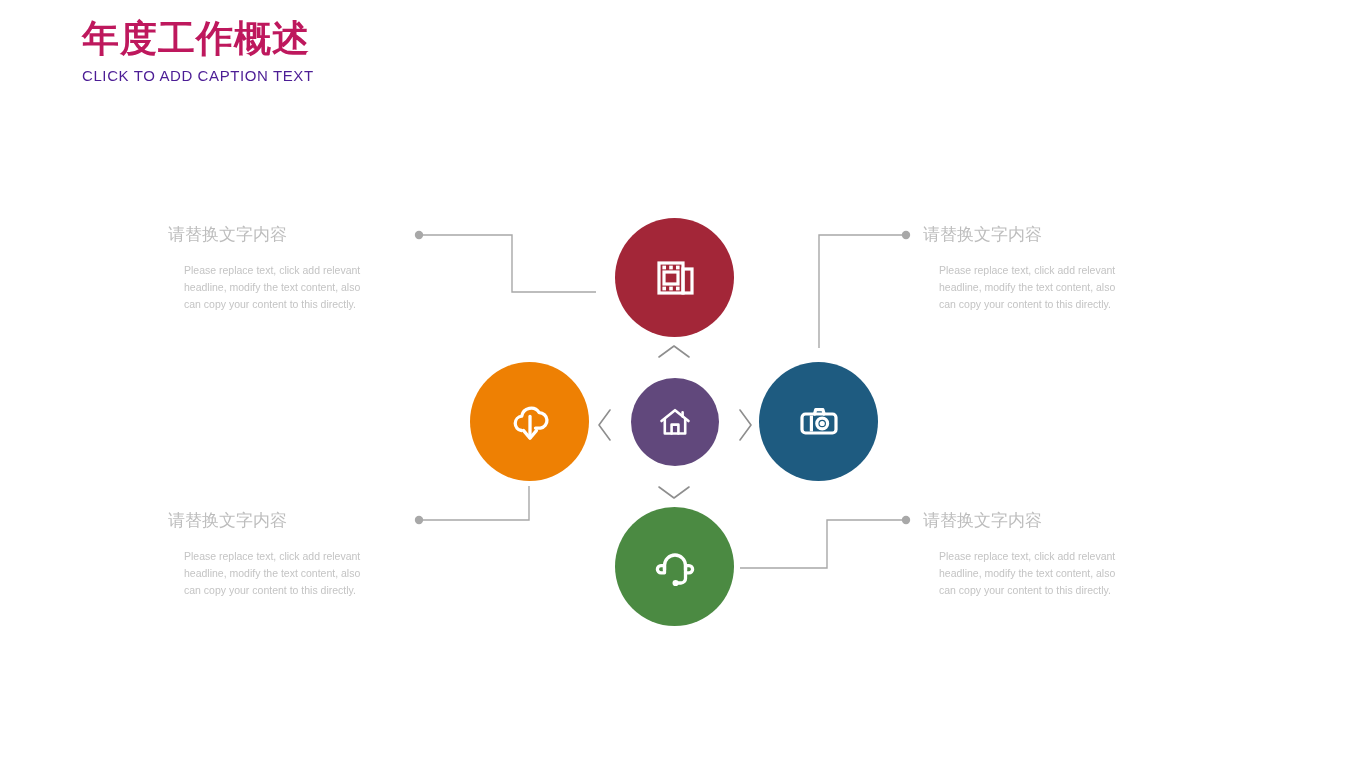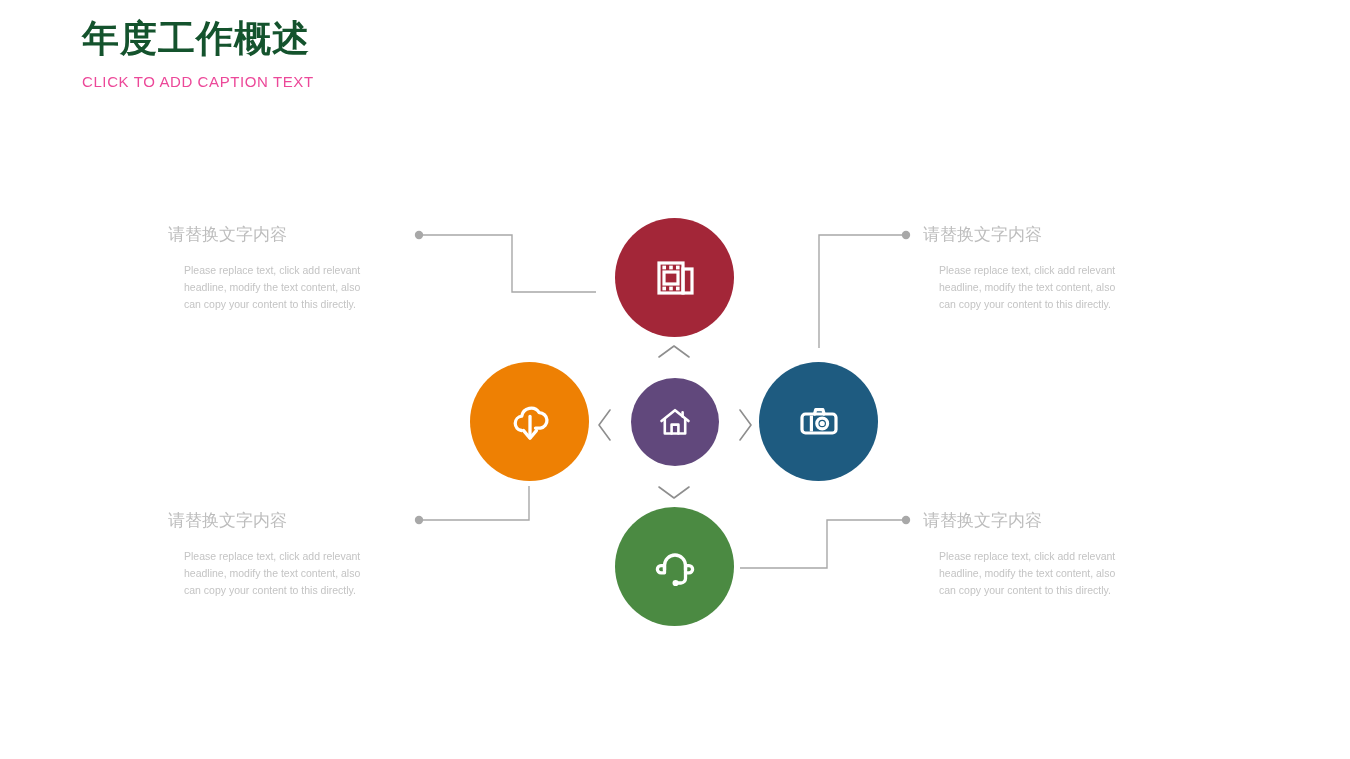--- a/index.html
+++ b/index.html
@@ -18,31 +18,31 @@
   
   #header {
     position: absolute;
     left: 82px;
     top: 18px;
     width: 600px;
   }
   #title {
     font-size: 37px;
     font-weight: bold;
-    color: #14532d;
+    color: #be185d;
     letter-spacing: 1px;
     line-height: 1.15;
     margin: 0;
     white-space: nowrap;
   }
   #subtitle {
     font-size: 15px;
-    color: #ec4899;
+    color: #4c1d95;
     letter-spacing: 0.6px;
-    margin-top: 12px;
+    margin-top: 6px;
     white-space: nowrap;
   }
 
   
   #stage {
     position: absolute;
     left: 0;
     top: 0;
     width: 1350px;
     height: 759px;

